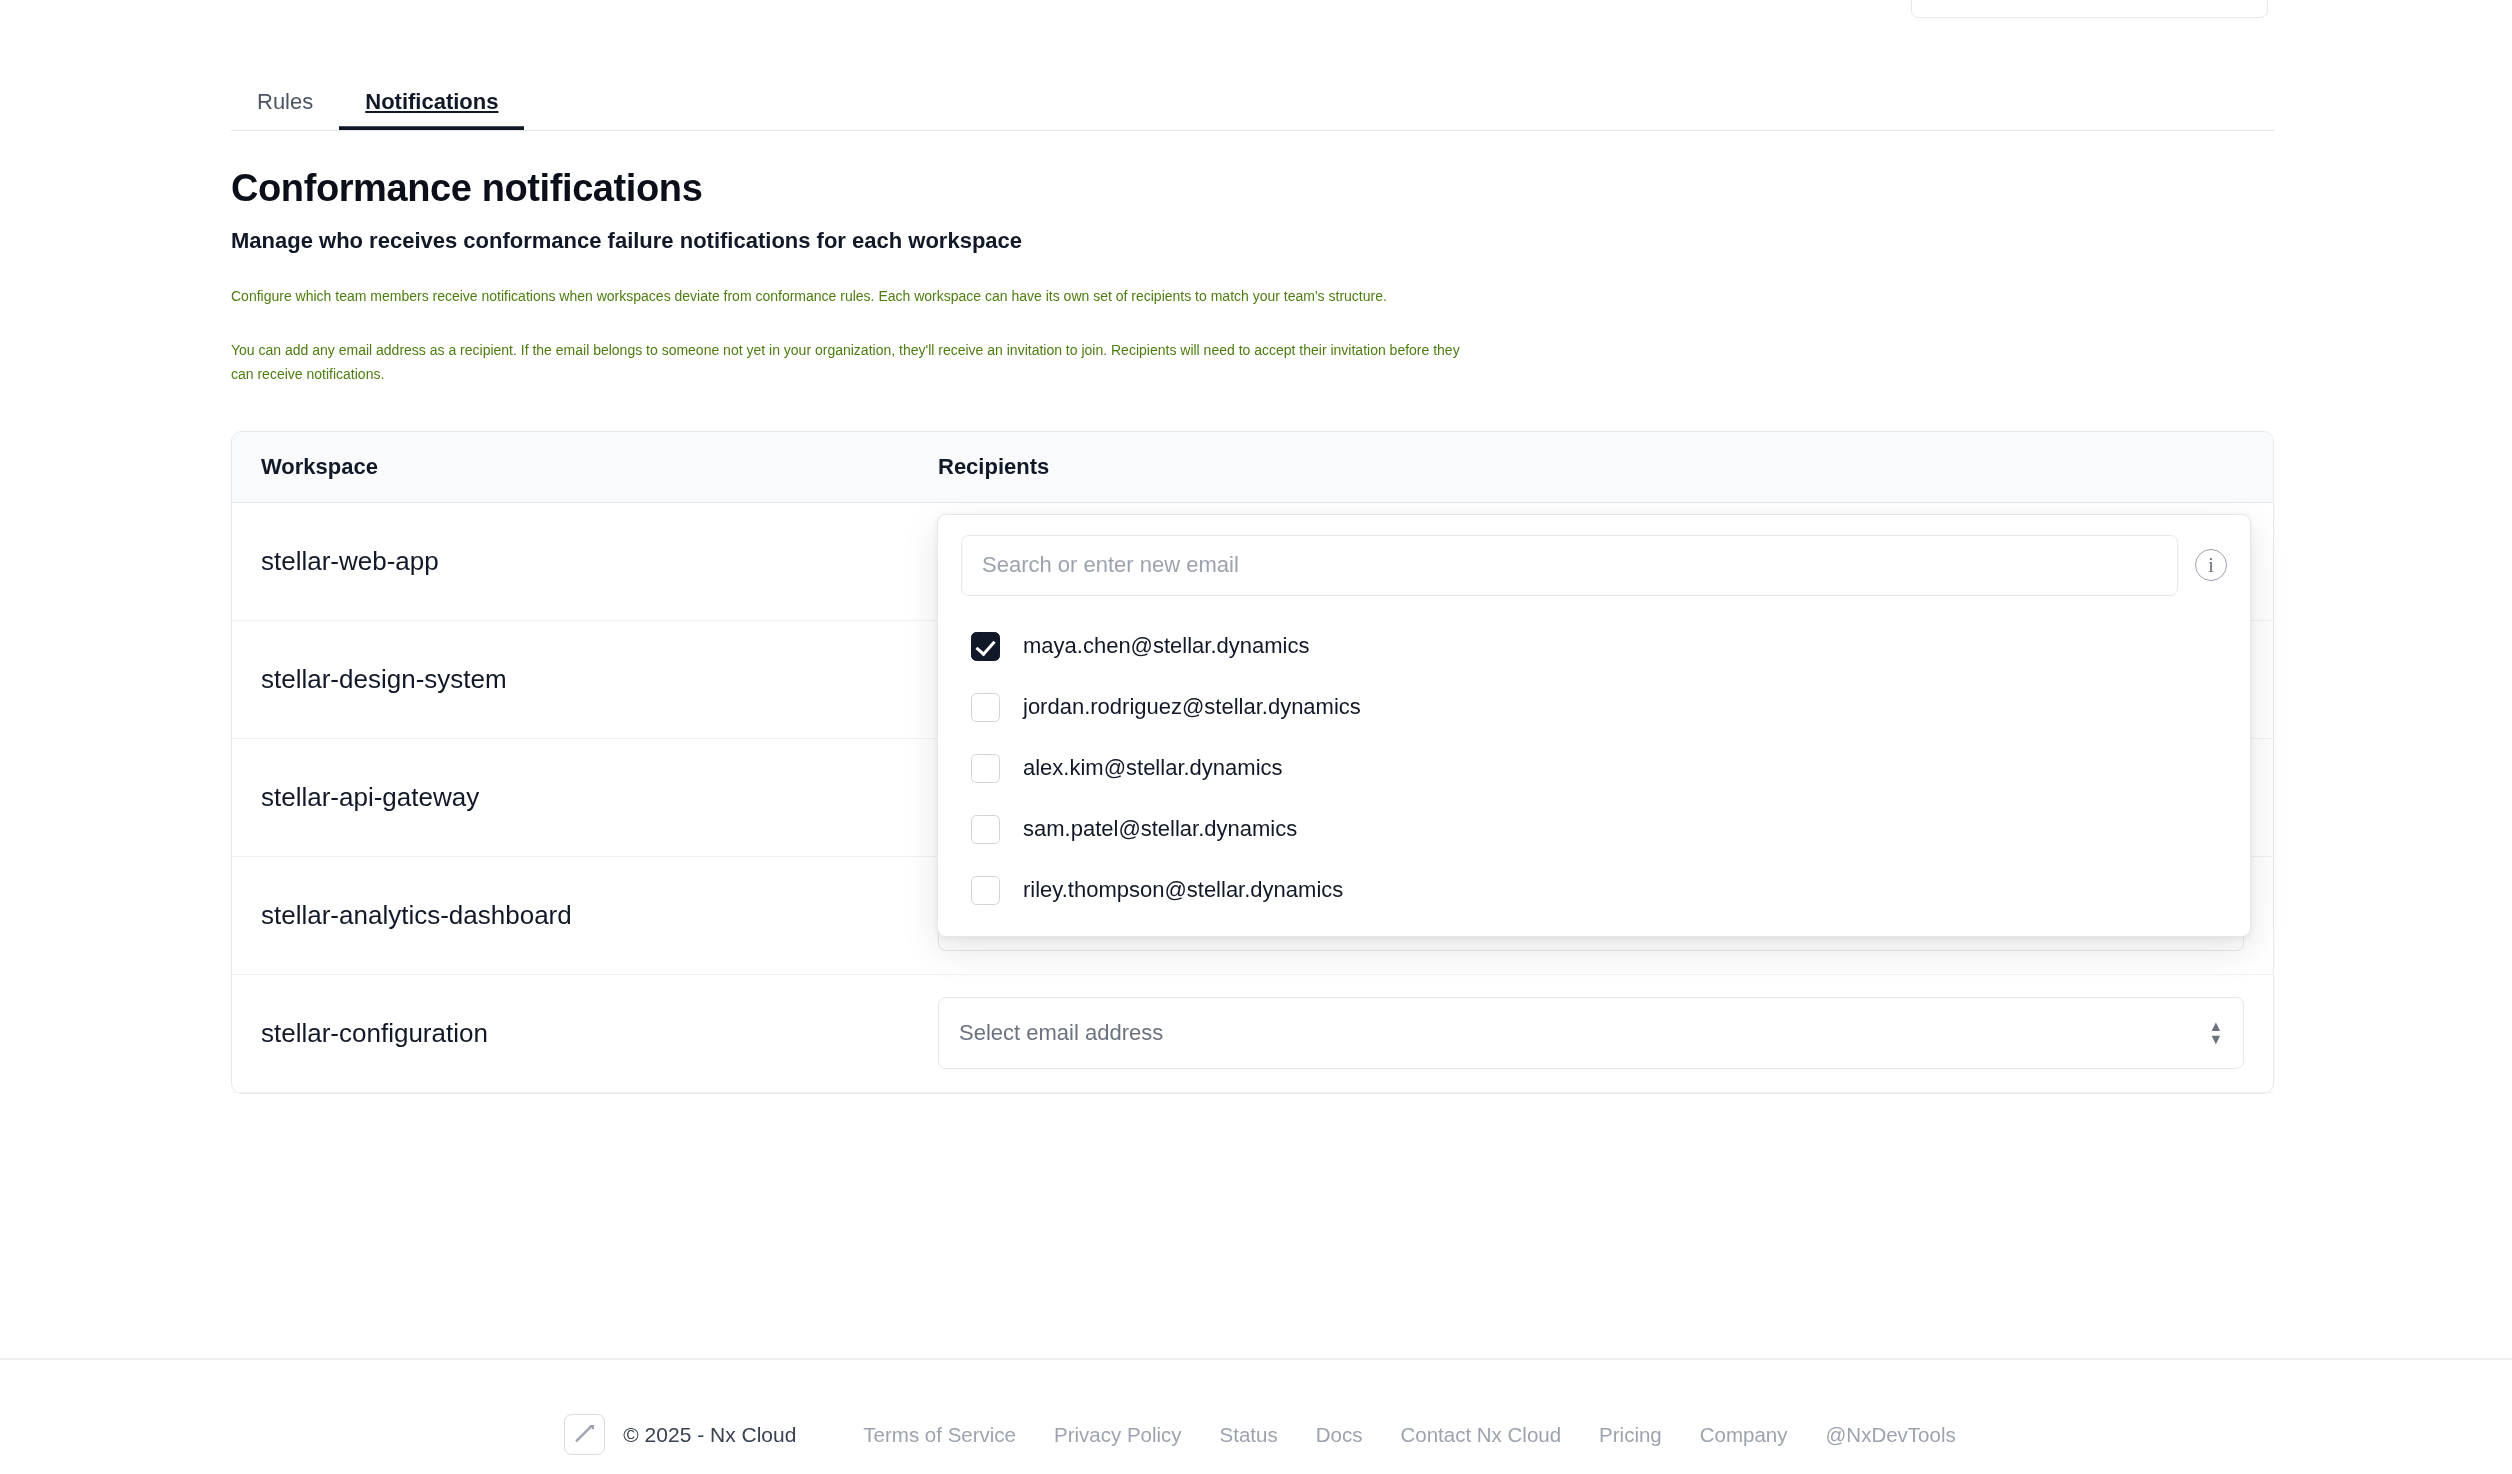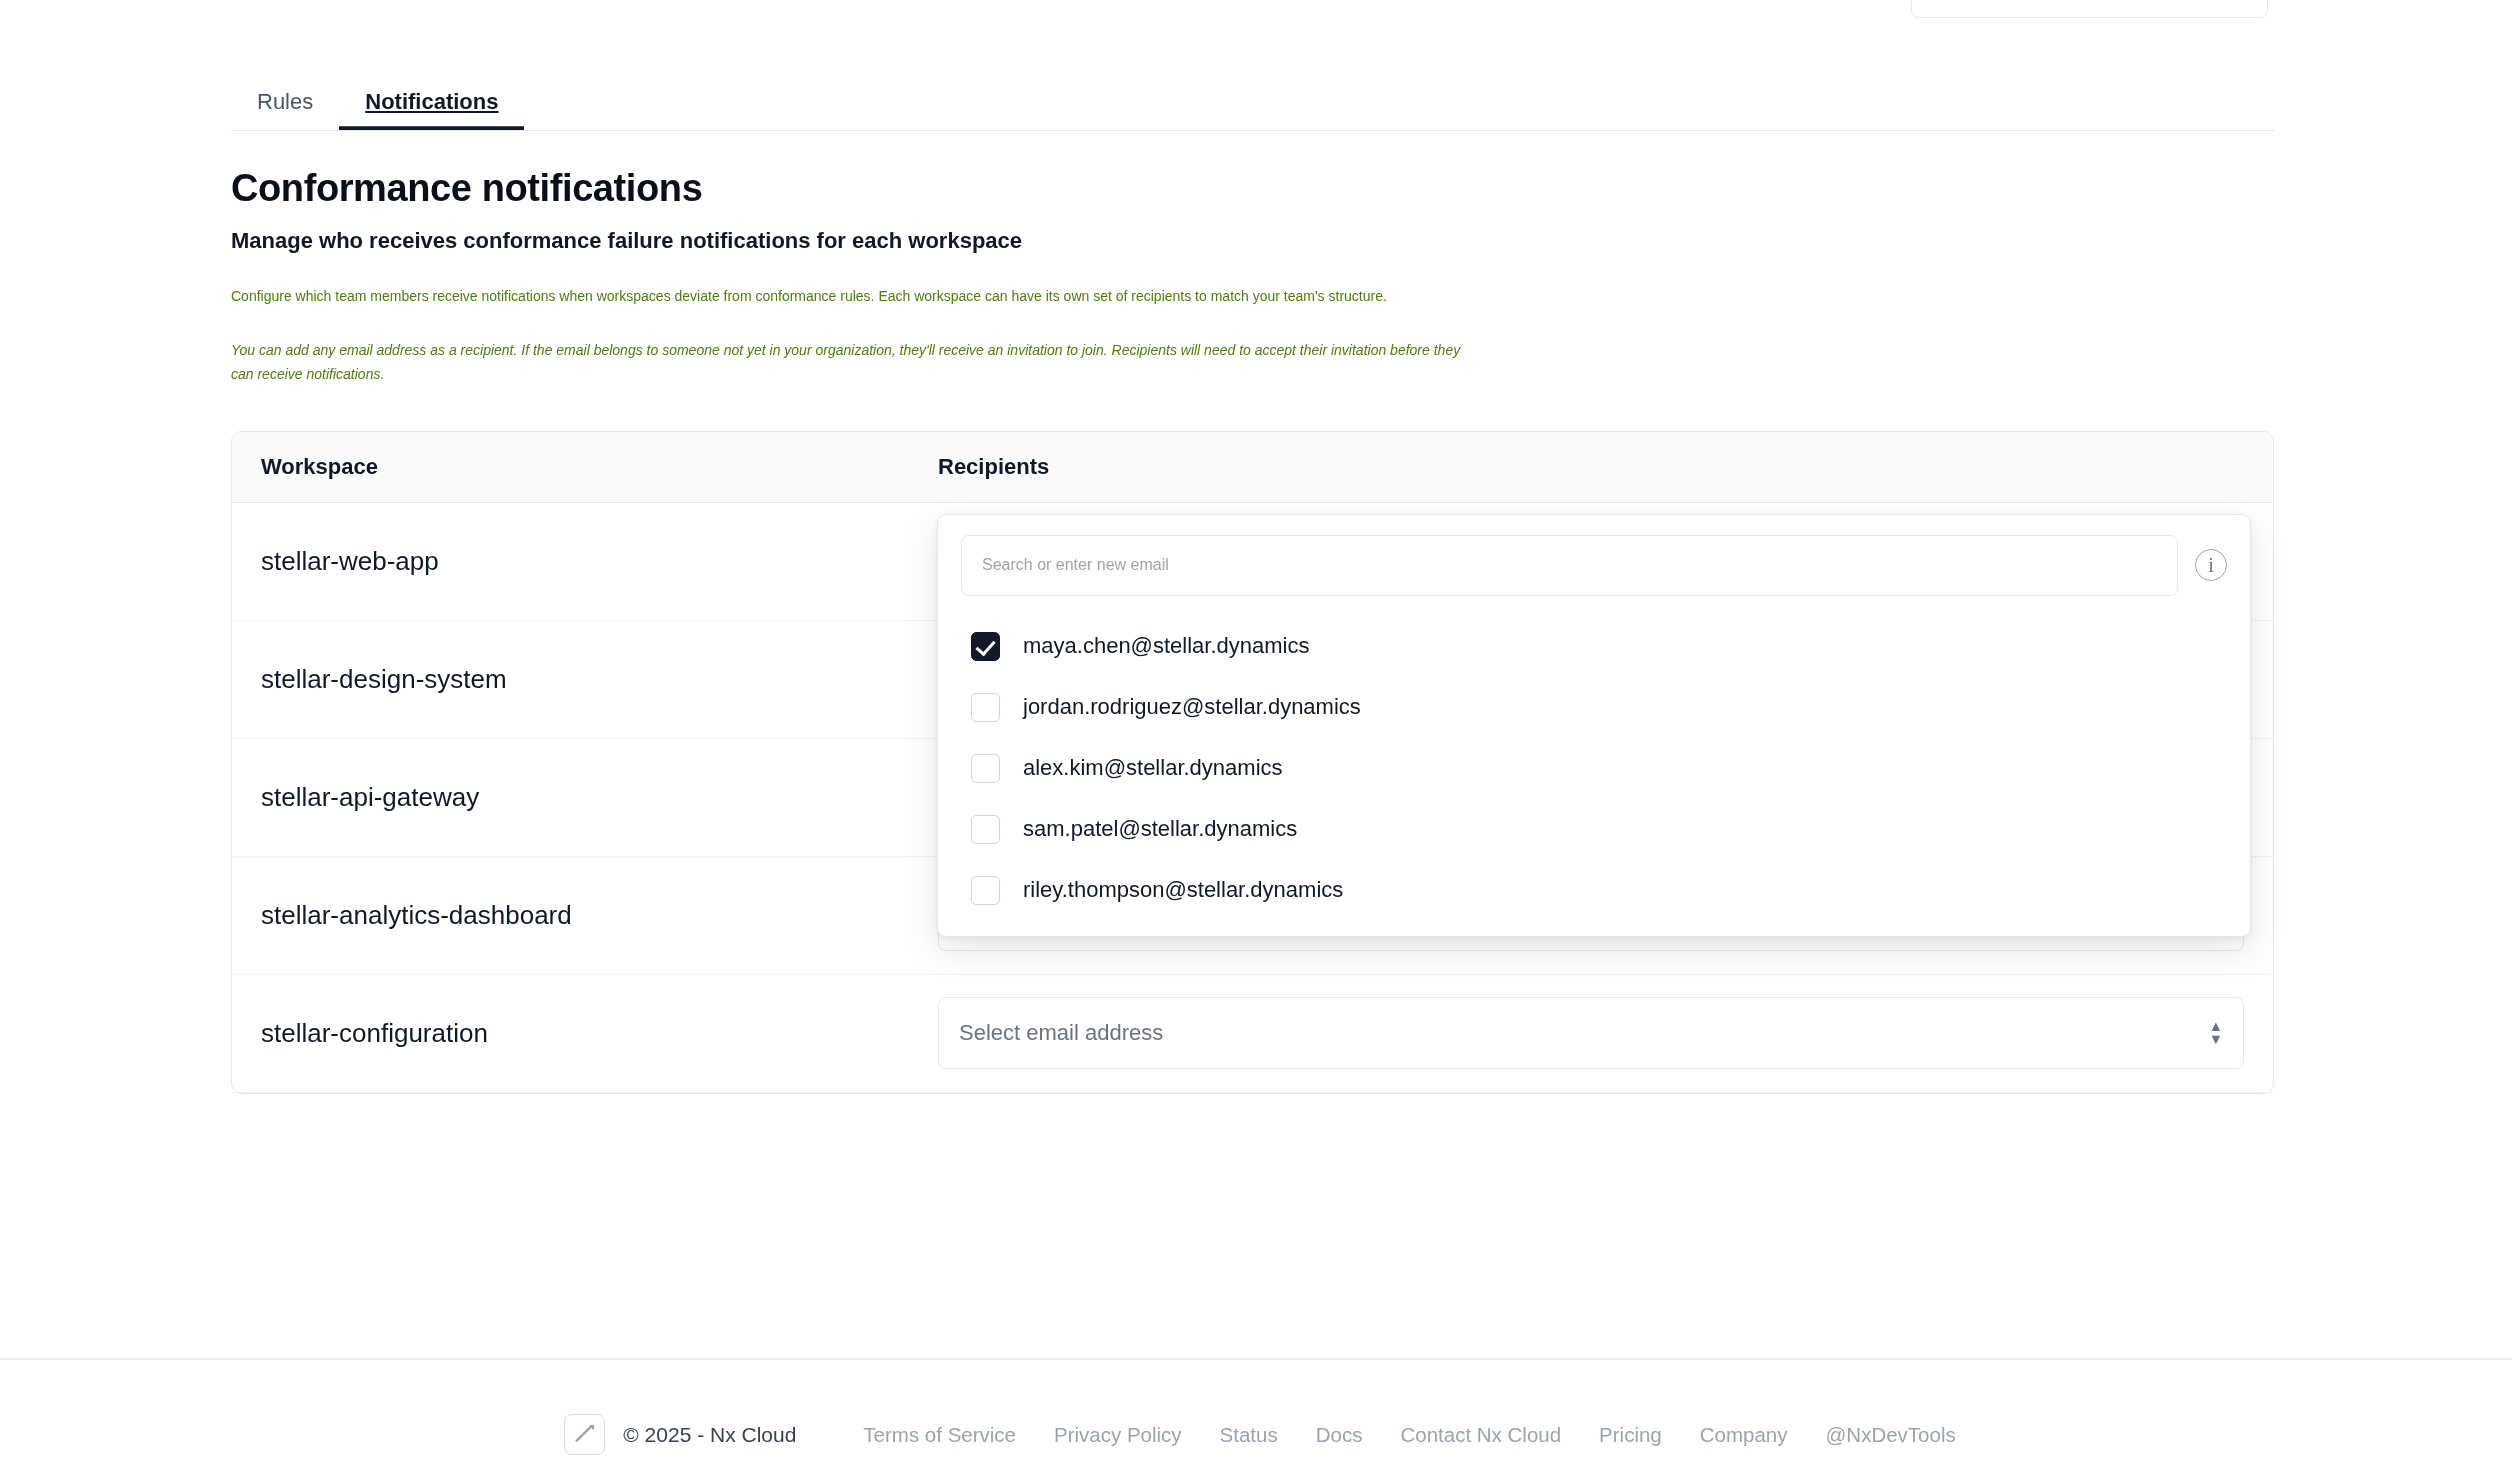--- a/index.html
+++ b/index.html
@@ -81,21 +81,21 @@
     margin: 18px 0 0 0;
     color: #111827;
   }
   .para {
     font-size: 14px;
     line-height: 1.75;
     color: #4d7c0f;
     margin: 30px 0 0 0;
     max-width: 1230px;
   }
-  .para.second { margin-top: 29px; font-style: italic; }
+  .para.second { margin-top: 29px; }
 
   
   .table {
     margin-top: 44px;
     border: 1.5px solid #e5e7eb;
     border-radius: 10.6px;
     overflow: visible;
     position: relative;
     background: #ffffff;
   }
@@ -173,21 +173,21 @@
     align-items: center;
     gap: 16.7px;
     padding: 20px 23px 20px 23px;
   }
   .dd-input {
     flex: 1;
     height: 61px;
     border: 1.5px solid #e5e7eb;
     border-radius: 7.6px;
     padding: 0 20px;
-    font-size: 16px;
+    font-size: 22px;
     color: #111827;
     font-family: "Liberation Sans", sans-serif;
     background: #ffffff;
     outline: none;
   }
   .dd-input::placeholder { color: #9ca3af; }
   .info-icon {
     width: 32px; height: 32px;
     border: 1.9px solid #9ca3af;
     border-radius: 50%;

